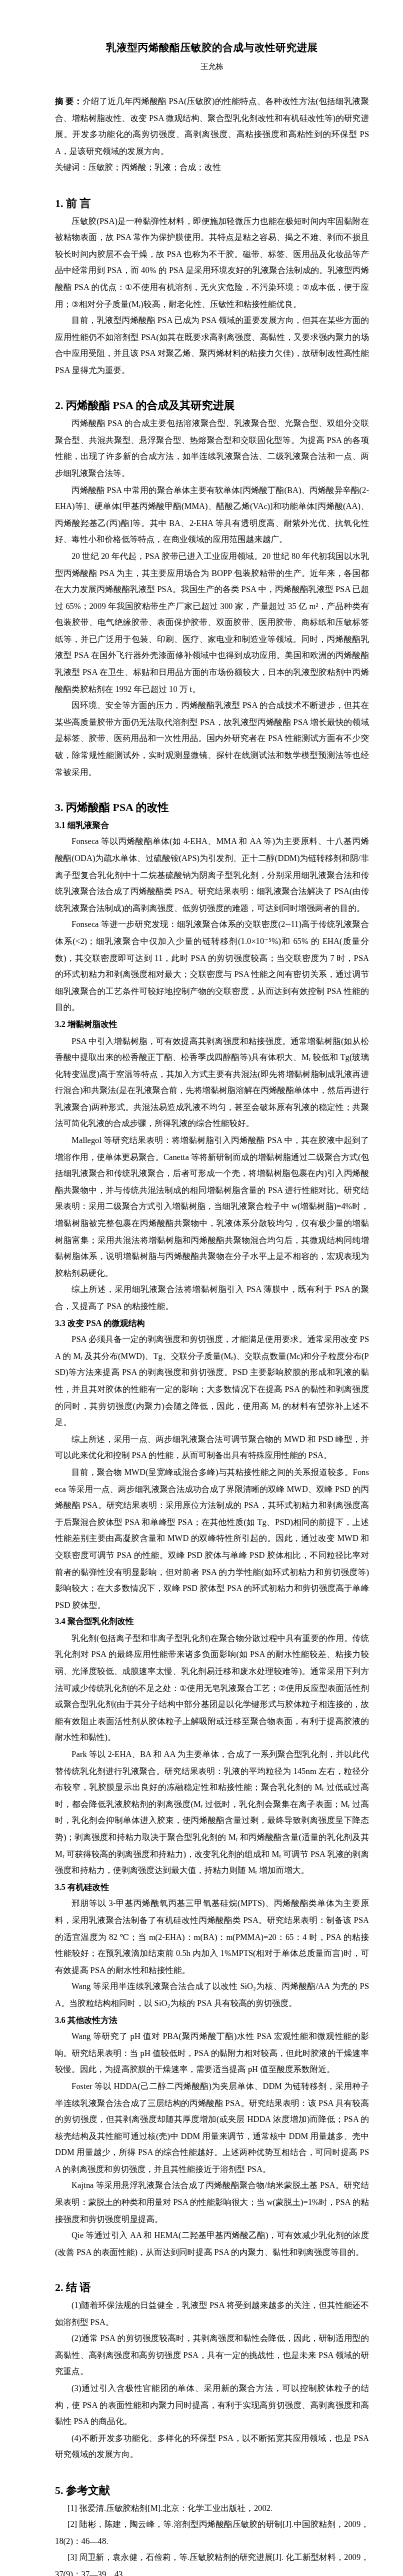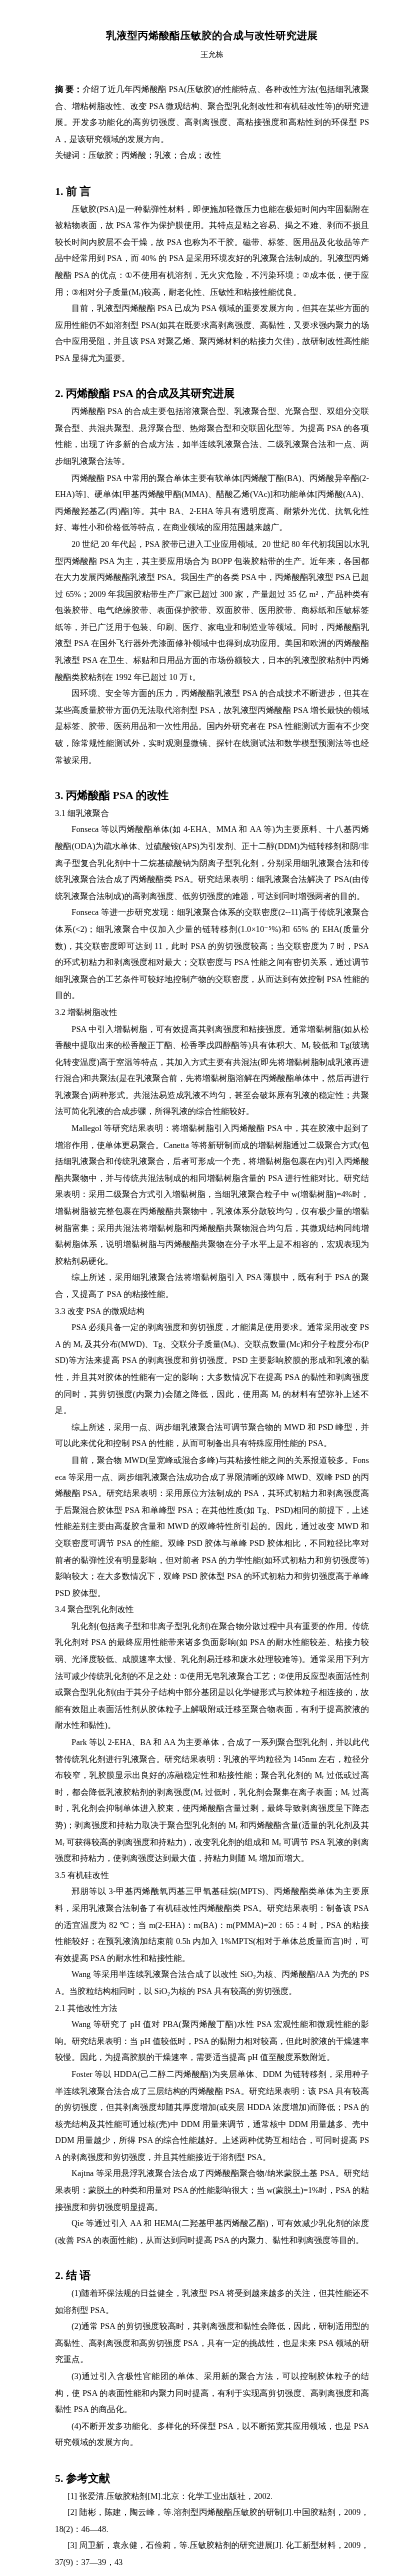--- a/index.html
+++ b/index.html
@@ -5,21 +5,21 @@
   html, body {
     margin: 0;
     padding: 0;
     background: #ffffff;
   }
   .page {
     position: relative;
     width: 404px;
     height: 2576px;
     box-sizing: border-box;
-    padding: 28px 35px 23px 55px;
+    padding: 40px 35px 23px 55px;
     background: #ffffff;
     color: #000000;
     font-family: "Liberation Serif", "DejaVu Serif", "DejaVu Sans", serif;
     overflow: hidden;
   }
   h1.doc-title {
     font-size: 10.3px;
     line-height: 15px;
     font-weight: bold;
     text-align: center;
@@ -44,21 +44,21 @@
   p.ref { text-indent: 1.5em; }
   .abstract-label { font-weight: bold; }
   h2.sec-heading {
     font-size: 11px;
     line-height: 16.6px;
     font-weight: bold;
     margin: 17.7px 0 2.3px 0;
     text-align: left;
   }
   h3.subsec-heading {
-    font-weight: normal;
+    font-weight: bold;
     text-align: left;
   }
 </style>
 </head>
 <body>
 
 <div class="page">
   <h1 class="doc-title">乳液型丙烯酸酯压敏胶的合成与改性研究进展</h1>
   <div class="doc-author">王允栋</div>
 
@@ -90,21 +90,21 @@
       <h3 class="subsec-heading">3.3  改变 PSA 的微观结构</h3>
       <p class="body-par">PSA 必须具备一定的剥离强度和剪切强度，才能满足使用要求。通常采用改变 PSA 的 Mᵣ 及其分布(MWD)、Tg、交联分子质量(Mₑ)、交联点数量(Mc)和分子粒度分布(PSD)等方法来提高 PSA 的剥离强度和剪切强度。PSD 主要影响胶膜的形成和乳液的黏性，并且其对胶体的性能有一定的影响；大多数情况下在提高 PSA 的黏性和剥离强度的同时，其剪切强度(内聚力)会随之降低，因此，使用高 Mᵣ 的材料有望弥补上述不足。</p>
       <p class="body-par">综上所述，采用一点、两步细乳液聚合法可调节聚合物的 MWD 和 PSD 峰型，并可以此来优化和控制 PSA 的性能，从而可制备出具有特殊应用性能的 PSA。</p>
       <p class="body-par">目前，聚合物 MWD(呈宽峰或混合多峰)与其粘接性能之间的关系报道较多。Fonseca 等采用一点、两步细乳液聚合法成功合成了界限清晰的双峰 MWD、双峰 PSD 的丙烯酸酯 PSA。研究结果表明：采用原位方法制成的 PSA，其环式初粘力和剥离强度高于后聚混合胶体型 PSA 和单峰型 PSA；在其他性质(如 Tg、PSD)相同的前提下，上述性能差别主要由高凝胶含量和 MWD 的双峰特性所引起的。因此，通过改变 MWD 和交联密度可调节 PSA 的性能。双峰 PSD 胶体与单峰 PSD 胶体相比，不同粒径比率对前者的黏弹性没有明显影响，但对前者 PSA 的力学性能(如环式初粘力和剪切强度等)影响较大；在大多数情况下，双峰 PSD 胶体型 PSA 的环式初粘力和剪切强度高于单峰 PSD 胶体型。</p>
       <h3 class="subsec-heading">3.4  聚合型乳化剂改性</h3>
       <p class="body-par">乳化剂(包括离子型和非离子型乳化剂)在聚合物分散过程中具有重要的作用。传统乳化剂对 PSA 的最终应用性能带来诸多负面影响(如 PSA 的耐水性能较差、粘接力较弱、光泽度较低、成膜速率太慢、乳化剂易迁移和废水处理较难等)。通常采用下列方法可减少传统乳化剂的不足之处：①使用无皂乳液聚合工艺；②使用反应型表面活性剂或聚合型乳化剂(由于其分子结构中部分基团是以化学键形式与胶体粒子相连接的，故能有效阻止表面活性剂从胶体粒子上解吸附或迁移至聚合物表面，有利于提高胶液的耐水性和黏性)。</p>
       <p class="body-par">Park 等以 2-EHA、BA 和 AA 为主要单体，合成了一系列聚合型乳化剂，并以此代替传统乳化剂进行乳液聚合。研究结果表明：乳液的平均粒径为 145nm 左右，粒径分布较窄，乳胶膜显示出良好的冻融稳定性和粘接性能；聚合乳化剂的 Mᵣ 过低或过高时，都会降低乳液胶粘剂的剥离强度(Mᵣ 过低时，乳化剂会聚集在离子表面；Mᵣ 过高时，乳化剂会抑制单体进入胶束，使丙烯酸酯含量过剩，最终导致剥离强度呈下降态势)；剥离强度和持粘力取决于聚合型乳化剂的 Mᵣ 和丙烯酸酯含量(适量的乳化剂及其 Mᵣ 可获得较高的剥离强度和持粘力)，改变乳化剂的组成和 Mᵣ 可调节 PSA 乳液的剥离强度和持粘力，使剥离强度达到最大值，持粘力则随 Mᵣ 增加而增大。</p>
       <h3 class="subsec-heading">3.5  有机硅改性</h3>
       <p class="body-par">邢朋等以 3-甲基丙烯酰氧丙基三甲氧基硅烷(MPTS)、丙烯酸酯类单体为主要原料，采用乳液聚合法制备了有机硅改性丙烯酸酯类 PSA。研究结果表明：制备该 PSA 的适宜温度为 82 ℃；当 m(2-EHA)：m(BA)：m(PMMA)=20：65：4 时，PSA 的粘接性能较好；在预乳液滴加结束前 0.5h 内加入 1%MPTS(相对于单体总质量而言)时，可有效提高 PSA 的耐水性和粘接性能。</p>
       <p class="body-par">Wang 等采用半连续乳液聚合法合成了以改性 SiO₂为核、丙烯酸酯/AA 为壳的 PSA。当胶粒结构相同时，以 SiO₂为核的 PSA 具有较高的剪切强度。</p>
-      <h3 class="subsec-heading">2.1  其他改性方法</h3>
+      <h3 class="subsec-heading">3.6  其他改性方法</h3>
       <p class="body-par">Wang 等研究了 pH 值对 PBA(聚丙烯酸丁酯)水性 PSA 宏观性能和微观性能的影响。研究结果表明：当 pH 值较低时，PSA 的黏附力相对较高，但此时胶液的干燥速率较慢。因此，为提高胶膜的干燥速率，需要适当提高 pH 值至酸度系数附近。</p>
       <p class="body-par">Foster 等以 HDDA(己二醇二丙烯酸酯)为夹层单体、DDM 为链转移剂，采用种子半连续乳液聚合法合成了三层结构的丙烯酸酯 PSA。研究结果表明：该 PSA 具有较高的剪切强度，但其剥离强度却随其厚度增加(或夹层 HDDA 浓度增加)而降低；PSA 的核壳结构及其性能可通过核(壳)中 DDM 用量来调节，通常核中 DDM 用量越多、壳中 DDM 用量越少，所得 PSA 的综合性能越好。上述两种优势互相结合，可同时提高 PSA 的剥离强度和剪切强度，并且其性能接近于溶剂型 PSA。</p>
       <p class="body-par">Kajtna 等采用悬浮乳液聚合法合成了丙烯酸酯聚合物/纳米蒙脱土基 PSA。研究结果表明：蒙脱土的种类和用量对 PSA 的性能影响很大；当 w(蒙脱土)=1%时，PSA 的粘接强度和剪切强度明显提高。</p>
       <p class="body-par">Qie 等通过引入 AA 和 HEMA(二羟基甲基丙烯酸乙酯)，可有效减少乳化剂的浓度(改善 PSA 的表面性能)，从而达到同时提高 PSA 的内聚力、黏性和剥离强度等目的。</p>
       <h2 class="sec-heading">2. 结  语</h2>
       <p class="body-par">(1)随着环保法规的日益健全，乳液型 PSA 将受到越来越多的关注，但其性能还不如溶剂型 PSA。</p>
       <p class="body-par">(2)通常 PSA 的剪切强度较高时，其剥离强度和黏性会降低，因此，研制适用型的高黏性、高剥离强度和高剪切强度 PSA，具有一定的挑战性，也是未来 PSA 领域的研究重点。</p>
       <p class="body-par">(3)通过引入含极性官能团的单体、采用新的聚合方法，可以控制胶体粒子的结构，使 PSA 的表面性能和内聚力同时提高，有利于实现高剪切强度、高剥离强度和高黏性 PSA 的商品化。</p>
       <p class="body-par">(4)不断开发多功能化、多样化的环保型 PSA，以不断拓宽其应用领域，也是 PSA 研究领域的发展方向。</p>
       <h2 class="sec-heading">5. 参考文献</h2>

